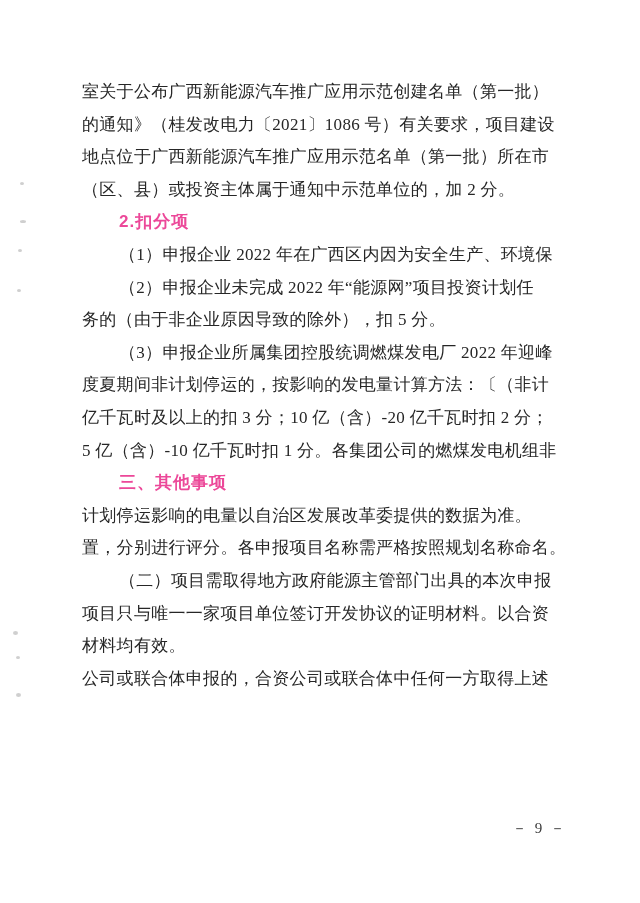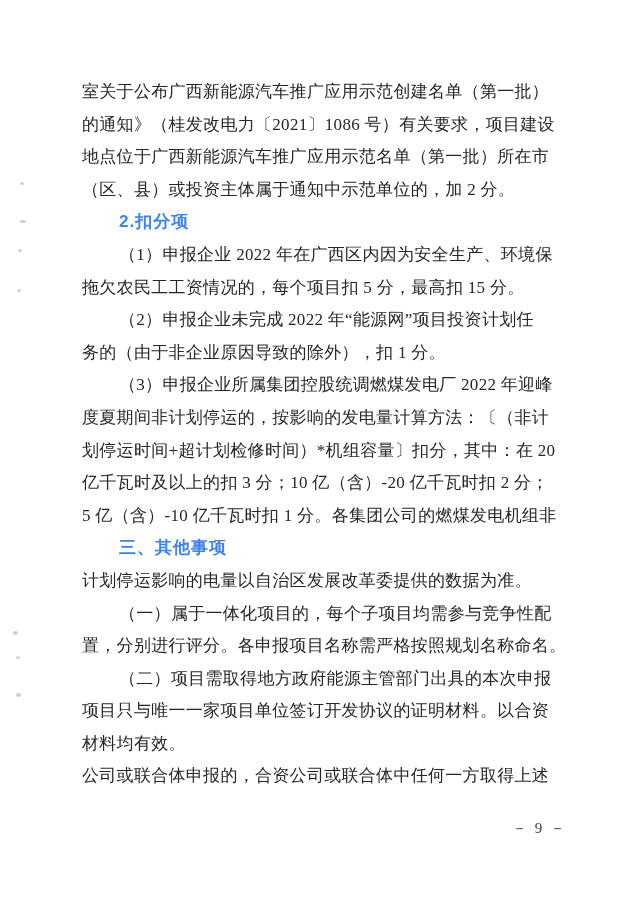--- a/index.html
+++ b/index.html
@@ -22,21 +22,21 @@
     line-height: 32.6px;
     font-size: 17px;
     color: #262626;
     white-space: nowrap;
     letter-spacing: 0.3px;
     text-rendering: optimizeLegibility;
   }
   .indent { padding-left: 37px; }
   .heading {
     font-weight: bold;
-    color: #3b82f6;
+    color: #ec4899;
     font-family: "Liberation Sans", "DejaVu Sans", sans-serif;
     letter-spacing: 1px;
   }
   .pageno {
     position: absolute;
     left: 512px;
     top: 818px;
     font-size: 15px;
     line-height: 20px;
     color: #3a3a3a;
@@ -57,31 +57,28 @@
 
 <div class="page">
 
   <div class="content">
     <div class="line">室关于公布广西新能源汽车推广应用示范创建名单（第一批）</div>
     <div class="line">的通知》（桂发改电力〔2021〕1086 号）有关要求，项目建设</div>
     <div class="line">地点位于广西新能源汽车推广应用示范名单（第一批）所在市</div>
     <div class="line">（区、县）或投资主体属于通知中示范单位的，加 2 分。</div>
     <div class="line indent heading">2.扣分项</div>
     <div class="line indent">（1）申报企业 2022 年在广西区内因为安全生产、环境保</div>
-    <div class="line">拖欠农民工工资情况的，每个项目扣 5 分，最高扣 15 分。</div>
     <div class="line indent">（2）申报企业未完成 2022 年“能源网”项目投资计划任</div>
-    <div class="line">务的（由于非企业原因导致的除外），扣 1 分。</div>
+    <div class="line">务的（由于非企业原因导致的除外），扣 5 分。</div>
     <div class="line indent">（3）申报企业所属集团控股统调燃煤发电厂 2022 年迎峰</div>
     <div class="line">度夏期间非计划停运的，按影响的发电量计算方法：〔（非计</div>
-    <div class="line">划停运时间+超计划检修时间）*机组容量〕扣分，其中：在 20</div>
     <div class="line">亿千瓦时及以上的扣 3 分；10 亿（含）-20 亿千瓦时扣 2 分；</div>
     <div class="line">5 亿（含）-10 亿千瓦时扣 1 分。各集团公司的燃煤发电机组非</div>
     <div class="line indent heading">三、其他事项</div>
     <div class="line">计划停运影响的电量以自治区发展改革委提供的数据为准。</div>
-    <div class="line indent">（一）属于一体化项目的，每个子项目均需参与竞争性配</div>
     <div class="line">置，分别进行评分。各申报项目名称需严格按照规划名称命名。</div>
     <div class="line indent">（二）项目需取得地方政府能源主管部门出具的本次申报</div>
     <div class="line">项目只与唯一一家项目单位签订开发协议的证明材料。以合资</div>
     <div class="line">材料均有效。</div>
     <div class="line">公司或联合体申报的，合资公司或联合体中任何一方取得上述</div>
   </div>
 
   <div class="pageno">－ 9 －</div>
 
   <div class="speck" style="left:20px; top:182px;"></div>

